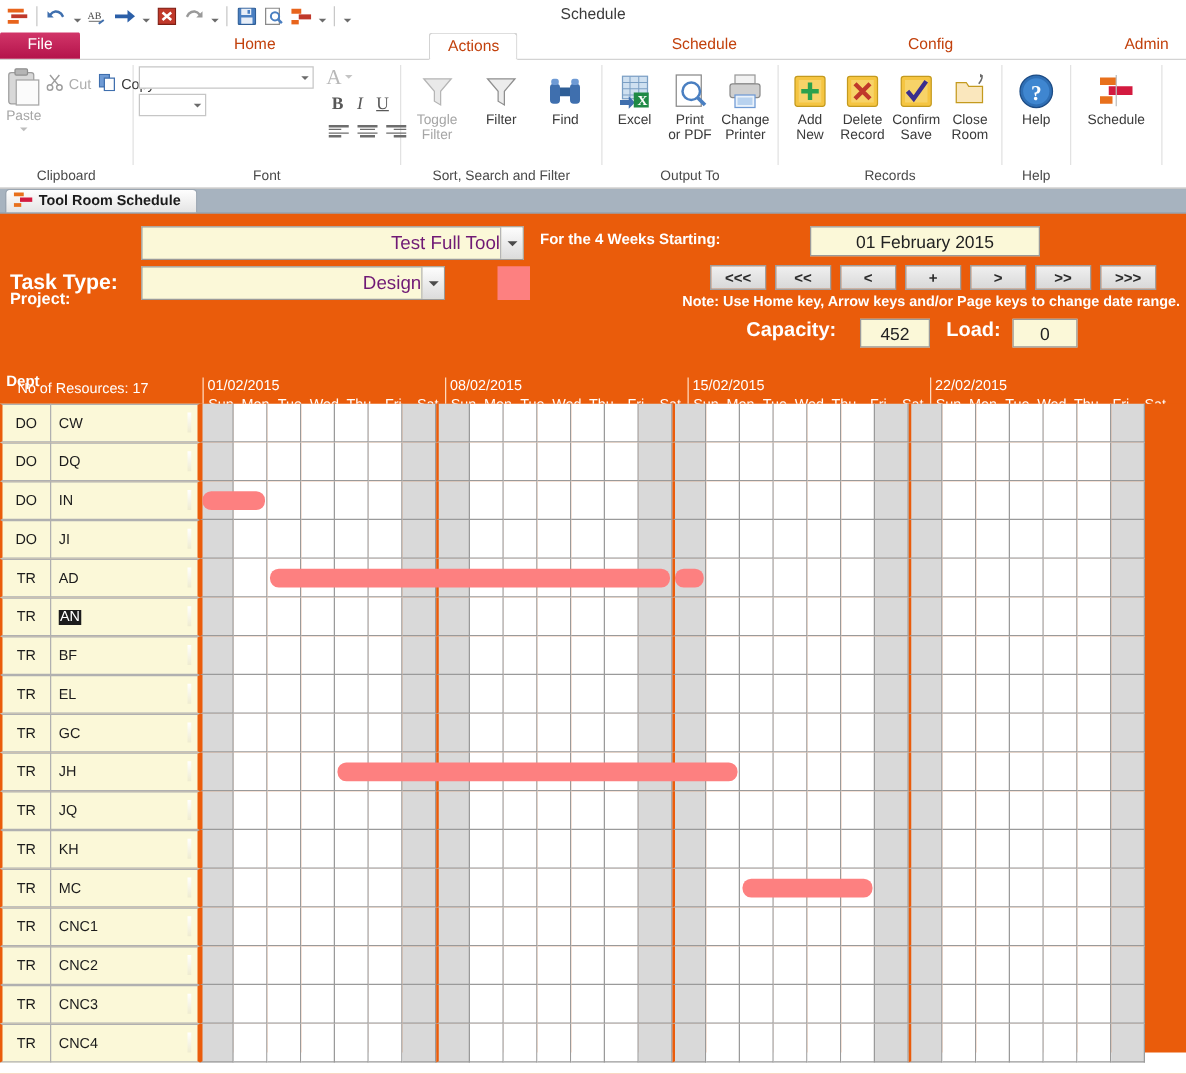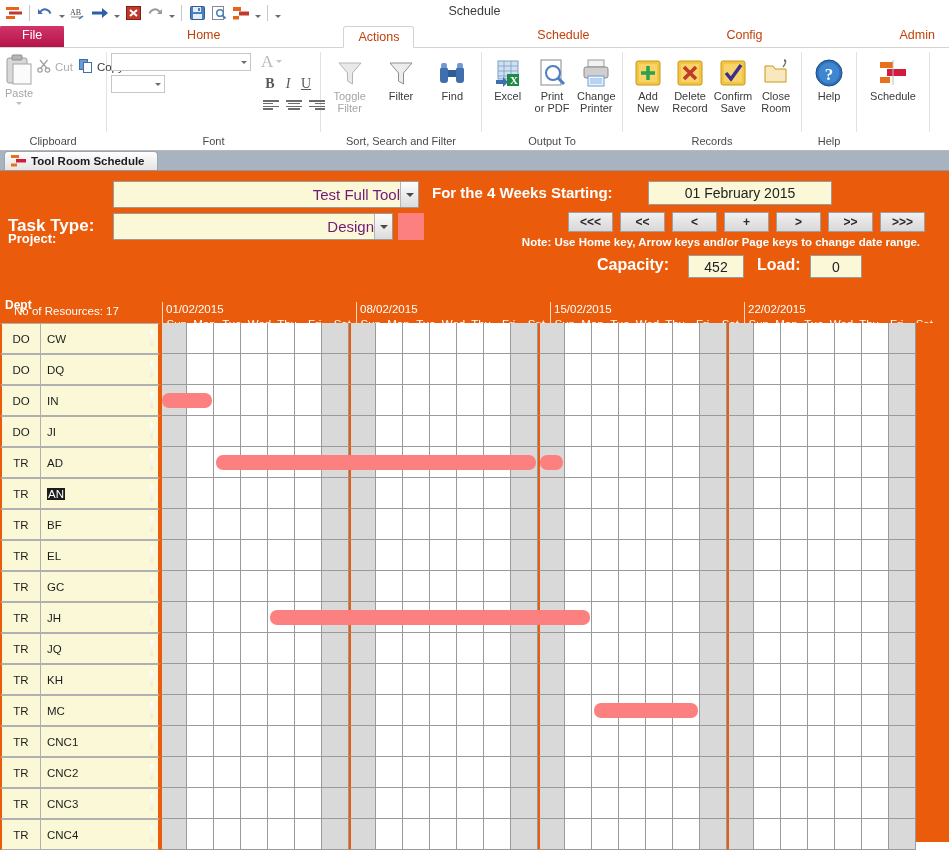--- a/index.html
+++ b/index.html
@@ -515,42 +515,42 @@
 
   <div style="position:absolute;left:8px;top:13px;font-size:13px;margin-top:47px;" class="lbl-orange">Project:</div>
   <div class="cbo" style="position:absolute;left:113px;top:10px;width:306px;">
     <span class="val">Test Full Tool</span>
     <span class="arrow">
         <span class="caret"></span>
       </span>
   </div>
 
   <div style="position:absolute;left:8px;top:45px;font-size:17px;" class="lbl-orange">Task Type:</div>
-  <div class="cbo" style="position:absolute;left:113px;top:42px;width:280px;">
+  <div class="cbo" style="position:absolute;left:113px;top:42px;width:243px;">
     <span class="val">Design</span>
     <span class="arrow">
         <span class="caret"></span>
       </span>
   </div>
   <div style="position:absolute;left:398px;top:42px;width:26px;height:27px;background:#fd8080;"></div>
 
-  <div style="position:absolute;left:432px;top:13px;font-size:15px;" class="lbl-orange">For the 4 Weeks Starting:</div>
+  <div style="position:absolute;left:432px;top:13px;font-size:12px;" class="lbl-orange">For the 4 Weeks Starting:</div>
   <div style="position:absolute;left:648px;top:10px;width:184px;height:24px;background:#fbf8d8;border:1px solid #9a9a9a;display:flex;align-items:center;justify-content:center;font-size:14px;color:#222;">01 February 2015</div>
 
   <div style="position:absolute;left:568px;top:41px;display:flex;gap:7px;">
     <div class="navbtn">&lt;&lt;&lt;</div>
     <div class="navbtn">&lt;&lt;</div>
     <div class="navbtn">&lt;</div>
     <div class="navbtn">+</div>
     <div class="navbtn">&gt;</div>
     <div class="navbtn">&gt;&gt;</div>
     <div class="navbtn">&gt;&gt;&gt;</div>
   </div>
 
-  <div style="position:absolute;left:408px;top:65px;width:512px;text-align:right;font-size:11.5px;font-weight:bold;color:#fff;">Note: Use Home key, Arrow keys and/or Page keys to change date range.</div>
+  <div style="position:absolute;left:432px;top:65px;width:512px;text-align:right;font-size:11.5px;font-weight:bold;color:#fff;">Note: Use Home key, Arrow keys and/or Page keys to change date range.</div>
 
   <div style="position:absolute;left:597px;top:85px;font-size:16px;" class="lbl-orange">Capacity:</div>
   <div class="valbox" style="position:absolute;left:688px;top:84px;width:56px;">452</div>
   <div style="position:absolute;left:757px;top:85px;font-size:16px;" class="lbl-orange">Load:</div>
   <div class="valbox" style="position:absolute;left:810px;top:84px;width:52px;">0</div>
 
   <div id="grid-head">
     <div style="position:absolute;left:5px;top:-4px;font-size:12px;font-weight:bold;color:#fff;">Dept</div>
     <div style="position:absolute;left:14px;top:3px;font-size:11.5px;color:#fff;">No of Resources: 17</div>
     <div style="position:absolute;left:40px;top:22px;width:120px;text-align:center;font-size:12px;color:#fff;">Resource</div>

